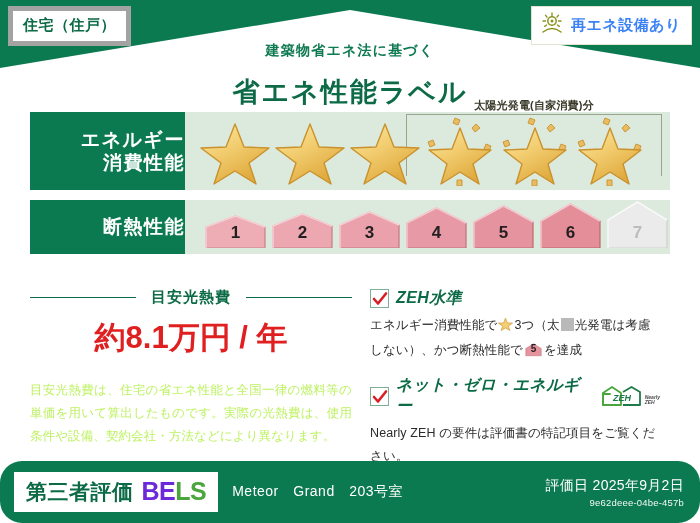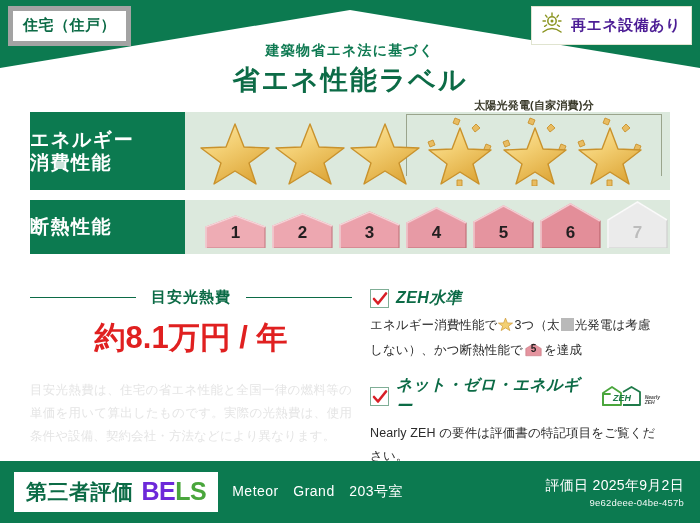--- a/index.html
+++ b/index.html
@@ -43,46 +43,46 @@
   
   .re-badge {
     position: absolute; right: 8px; top: 6px;
     background: #ffffff;
     border: 1px solid #e0e4d0;
     padding: 5px 10px 6px 8px;
     display: flex; align-items: center; gap: 7px;
     z-index: 8;
   }
   .re-badge .re-text {
-    font-size: 15px; font-weight: bold; color: #4c1d95; letter-spacing: 0.5px;
+    font-size: 15px; font-weight: bold; color: #3b82f6; letter-spacing: 0.5px;
   }
 
   
   .title-wrap {
     position: absolute; left: 0; top: 42px; width: 700px;
     text-align: center; z-index: 7;
   }
   .title-sub {
     font-size: 14px; font-weight: bold; color: #0f7a52; letter-spacing: 1.2px;
   }
   .title-main {
     font-size: 27px; font-weight: bold; color: #0c6b46;
-    letter-spacing: 2px; margin-top: 2px;
+    letter-spacing: 2px; margin-top: 14px;
   }
 
   
   .rows {
     position: absolute; left: 30px; top: 112px; width: 640px; z-index: 7;
   }
   .metric-row { display: flex; align-items: stretch; height: 78px; position: relative; }
   .metric-row.insul { height: 54px; margin-top: 10px; }
 
   .row-label {
     width: 155px; background: #0c7a50; color: #ffffff;
-    display: flex; flex-direction: column; align-items: flex-start; justify-content: center;
+    display: flex; flex-direction: column; align-items: flex-end; justify-content: center;
     font-size: 19px; font-weight: bold; letter-spacing: 1.5px; line-height: 1.22;
     flex-shrink: 0;
   }
   .row-label .l2 { display: block; }
   .row-body {
     flex: 1; background: #dce9dd;
     position: relative; display: flex; align-items: flex-end;
   }
 
   
@@ -133,21 +133,21 @@
     display: flex; align-items: center; justify-content: center; gap: 15px;
     color: #0c6b46; font-size: 15px; font-weight: bold; letter-spacing: 1px;
   }
   .cost-head .rule { flex: 1; height: 1px; background: #0c6b46; }
   .cost-value {
     text-align: center; color: #e02020;
     font-size: 31px; font-weight: bold; letter-spacing: 0px;
     margin-top: 10px;
   }
   .cost-note {
-    margin-top: 20px; font-size: 12.5px; color: #e5e5e5;
+    margin-top: 20px; font-size: 12.5px; color: #bef264;
     line-height: 1.85; text-align: justify; letter-spacing: 0.1px;
   }
 
   .check-block { margin-bottom: 14px; }
   .check-head { display: flex; align-items: center; gap: 7px; font-style: italic; }
   .chkbox {
     width: 19px; height: 19px; border: 1.5px solid #7fae96; background: #fff;
     position: relative; flex-shrink: 0;
   }
   .chkbox svg { position: absolute; left: 1px; top: 1px; }
@@ -174,21 +174,21 @@
   .zeh-logo { display: inline-flex; align-items: flex-end; gap: 1px; margin-left: 5px; }
   .zeh-nearly {
     font-size: 5px; line-height: 1.05; color: #4a4a4a; font-weight: bold;
     padding-bottom: 2px;
   }
 
   
   .footer {
     position: absolute; left: 0; bottom: 0; width: 700px; height: 62px;
     background: #0c7a50; z-index: 9;
-    display: flex; align-items: center;
+    display: flex; align-items: center; border-radius: 22px;
   }
   .bels-box {
     background: #ffffff; margin-left: 14px; padding: 5px 12px 6px 12px;
     display: flex; align-items: center; gap: 8px;
   }
   .bels-jp { font-size: 21px; font-weight: bold; color: #0c6b46; letter-spacing: 0.5px; }
   .bels-en { font-size: 25px; font-weight: bold; letter-spacing: -0.5px; }
   .bels-en .b1 { color: #6d28d9; }
   .bels-en .b2 { color: #4aa63c; }
   .prop-name {

